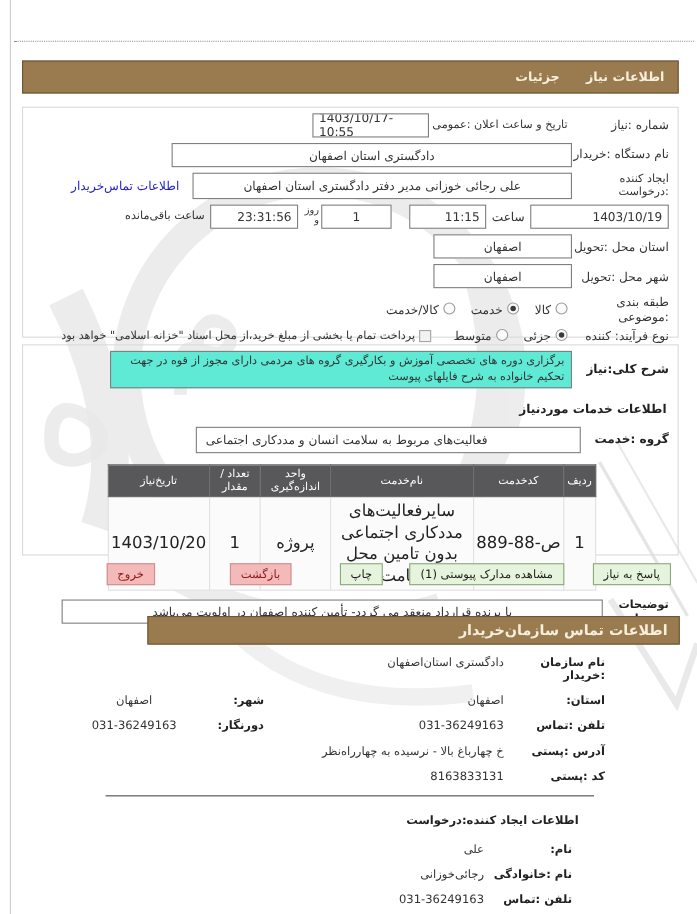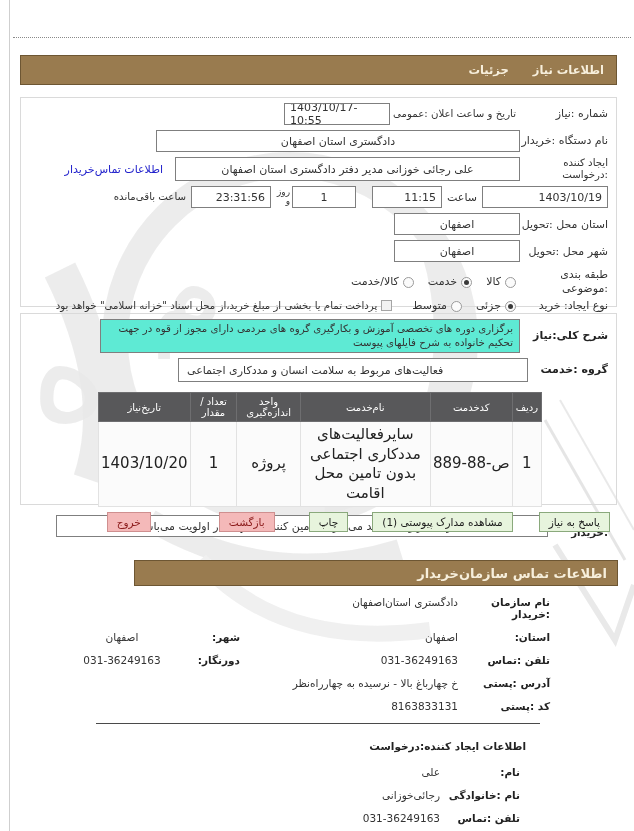--- a/index.html
+++ b/index.html
@@ -29,21 +29,21 @@
   .ibox{border:1px solid #7f7f7f;background:#fff;height:22px;box-sizing:border-box;
         display:flex;align-items:center;justify-content:center;padding:0 5px;flex:none;overflow:hidden;}
   .ibox.num{direction:ltr;justify-content:flex-end;}
   .link{color:#2222cc;cursor:pointer;margin-right:12px;white-space:nowrap;}
   .small{font-size:10.2px;}
   .radio{width:11px;height:11px;border:1px solid #9a9a9a;border-radius:50%;background:#fbfbfb;flex:none;box-sizing:border-box;}
   .radio.sel{position:relative;}
   .radio.sel::after{content:"";position:absolute;left:2px;top:2px;width:5px;height:5px;border-radius:50%;background:#3a3a3a;}
   .radio.sel{position:relative;display:inline-block;}
   .chk{width:11px;height:11px;border:1px solid #a5a5a5;background:#f2f2f2;flex:none;box-sizing:border-box;}
-  .pair{display:flex;align-items:flex-end;gap:4px;margin-left:14px;direction:rtl;}
+  .pair{display:flex;align-items:flex-start;gap:4px;margin-left:14px;direction:rtl;}
   
   .secTitle{font-weight:bold;color:#222;text-align:right;margin:12px 2px 10px 0;}
   .descbox{border:1px solid #7f7f7f;background:#5eead4;width:420px;min-height:34px;box-sizing:border-box;
            padding:2px 6px;font-size:10.2px;line-height:1.35;display:flex;align-items:center;}
   .groupbox{border:1px solid #7f7f7f;background:#fff;width:350px;height:24px;box-sizing:border-box;
             display:flex;align-items:center;justify-content:flex-end;padding:0 8px;}
   table.svc{border-collapse:collapse;width:444px;margin:10px 66px 0 0;font-size:10px;direction:rtl;}
   table.svc th{background:#58585a;color:#fff;font-weight:normal;padding:3px 2px;border:1px solid #6e6e70;height:16px;}
   table.svc td{background:#fbfbfb;border:1px solid #e2e2e2;text-align:center;padding:3px 2px;color:#222;font-size:15px;line-height:1.3;}
   .noterow{display:flex;align-items:flex-start;margin-top:8px;direction:rtl;}
@@ -147,21 +147,21 @@
         <span class="radio sel"></span>
         <span>خدمت</span>
       </span>
       <span class="pair">
         <span class="radio"></span>
         <span>کالا/خدمت</span>
       </span>
     </div>
 
     <div class="frow" style="margin-bottom:0">
-      <span class="lbl w92">نوع ایجاد: خرید</span>
+      <span class="lbl w92">نوع فرآیند: کننده</span>
       <span class="pair">
         <span class="radio sel"></span>
         <span>جزئی</span>
       </span>
       <span class="pair">
         <span class="radio"></span>
         <span>متوسط</span>
       </span>
       <span class="pair" style="margin-right:6px">
         <span class="chk"></span>
@@ -170,20 +170,21 @@
     </div>
   </div>
 
   <div class="panel panel2">
 
     <div class="frow" style="align-items:center">
       <span class="lbl b w88">شرح کلی:نیاز</span>
       <span class="descbox">برگزاری دوره های  تخصصی آموزش و  بکارگیری گروه های مردمی دارای مجوز از قوه در جهت  تحکیم خانواده به شرح  فایلهای پیوست</span>
     </div>
 
+    <div class="secTitle">اطلاعات خدمات موردنیاز</div>
 
     <div class="frow">
       <span class="lbl b" style="width:80px">گروه :خدمت</span>
       <span class="groupbox">فعالیت‌های مربوط به سلامت انسان و مددکاری اجتماعی</span>
     </div>
 
     <table class="svc">
       <thead>
         <tr>
           <th style="width:26px">ردیف</th>
@@ -208,21 +209,21 @@
 
     <div class="noterow">
       <span class="lbl b" style="width:60px;font-size:10.2px">توضیحات :خریدار</span>
       <span class="notebox">با برنده قرارداد منعقد می گردد- تأمین کننده اصفهان در اولویت می‌باشد</span>
     </div>
   </div>
 
   <div class="btnrow">
     <button class="btn" style="margin-left:26px">پاسخ به نیاز</button>
     <button class="btn" style="margin-left:24px">مشاهده مدارک پیوستی (1)</button>
-    <button class="btn" style="margin-left:34px">چاپ</button>
+    <button class="btn" style="margin-left:44px">چاپ</button>
     <button class="btn pink" style="margin-left:68px">بازگشت</button>
     <button class="btn pink">خروج</button>
   </div>
 
   <div class="bar bar2">
     <span>اطلاعات تماس سازمان‌خریدار</span>
   </div>
 
   <div class="contact">
 

